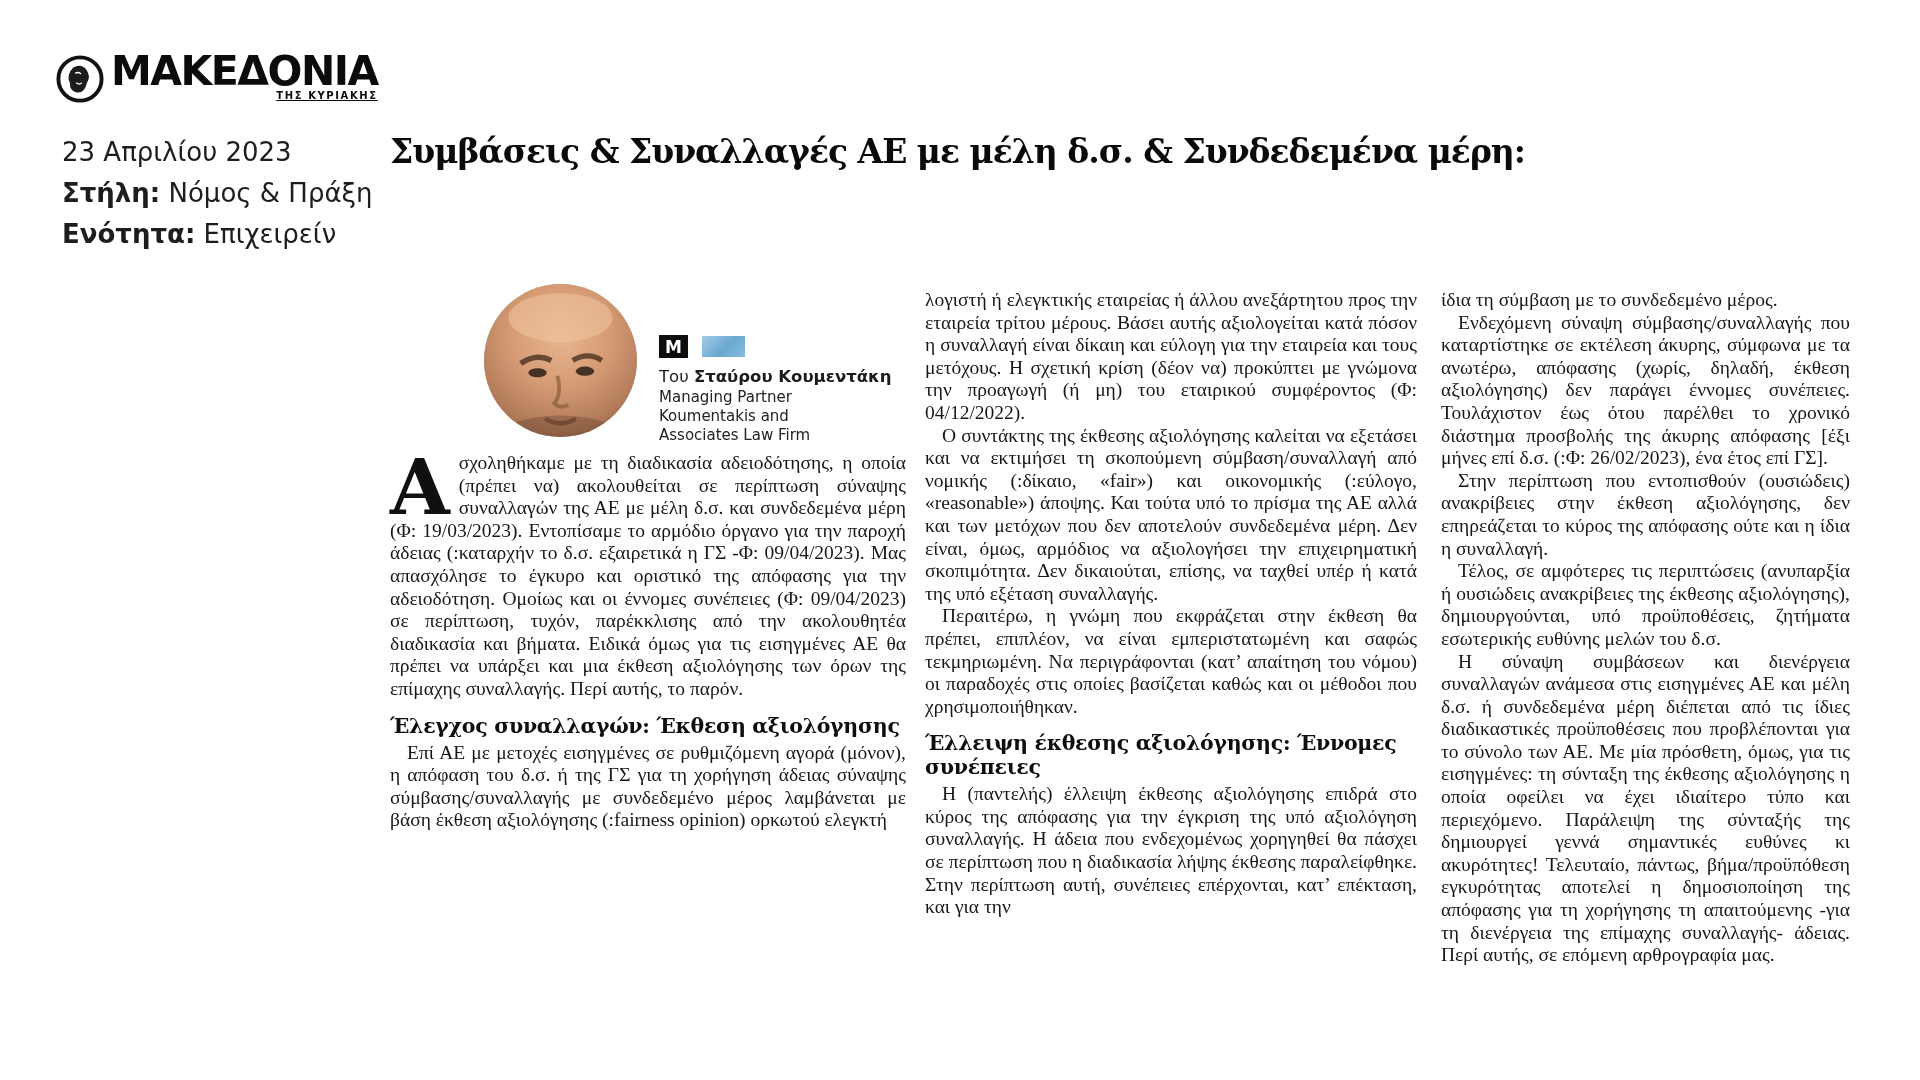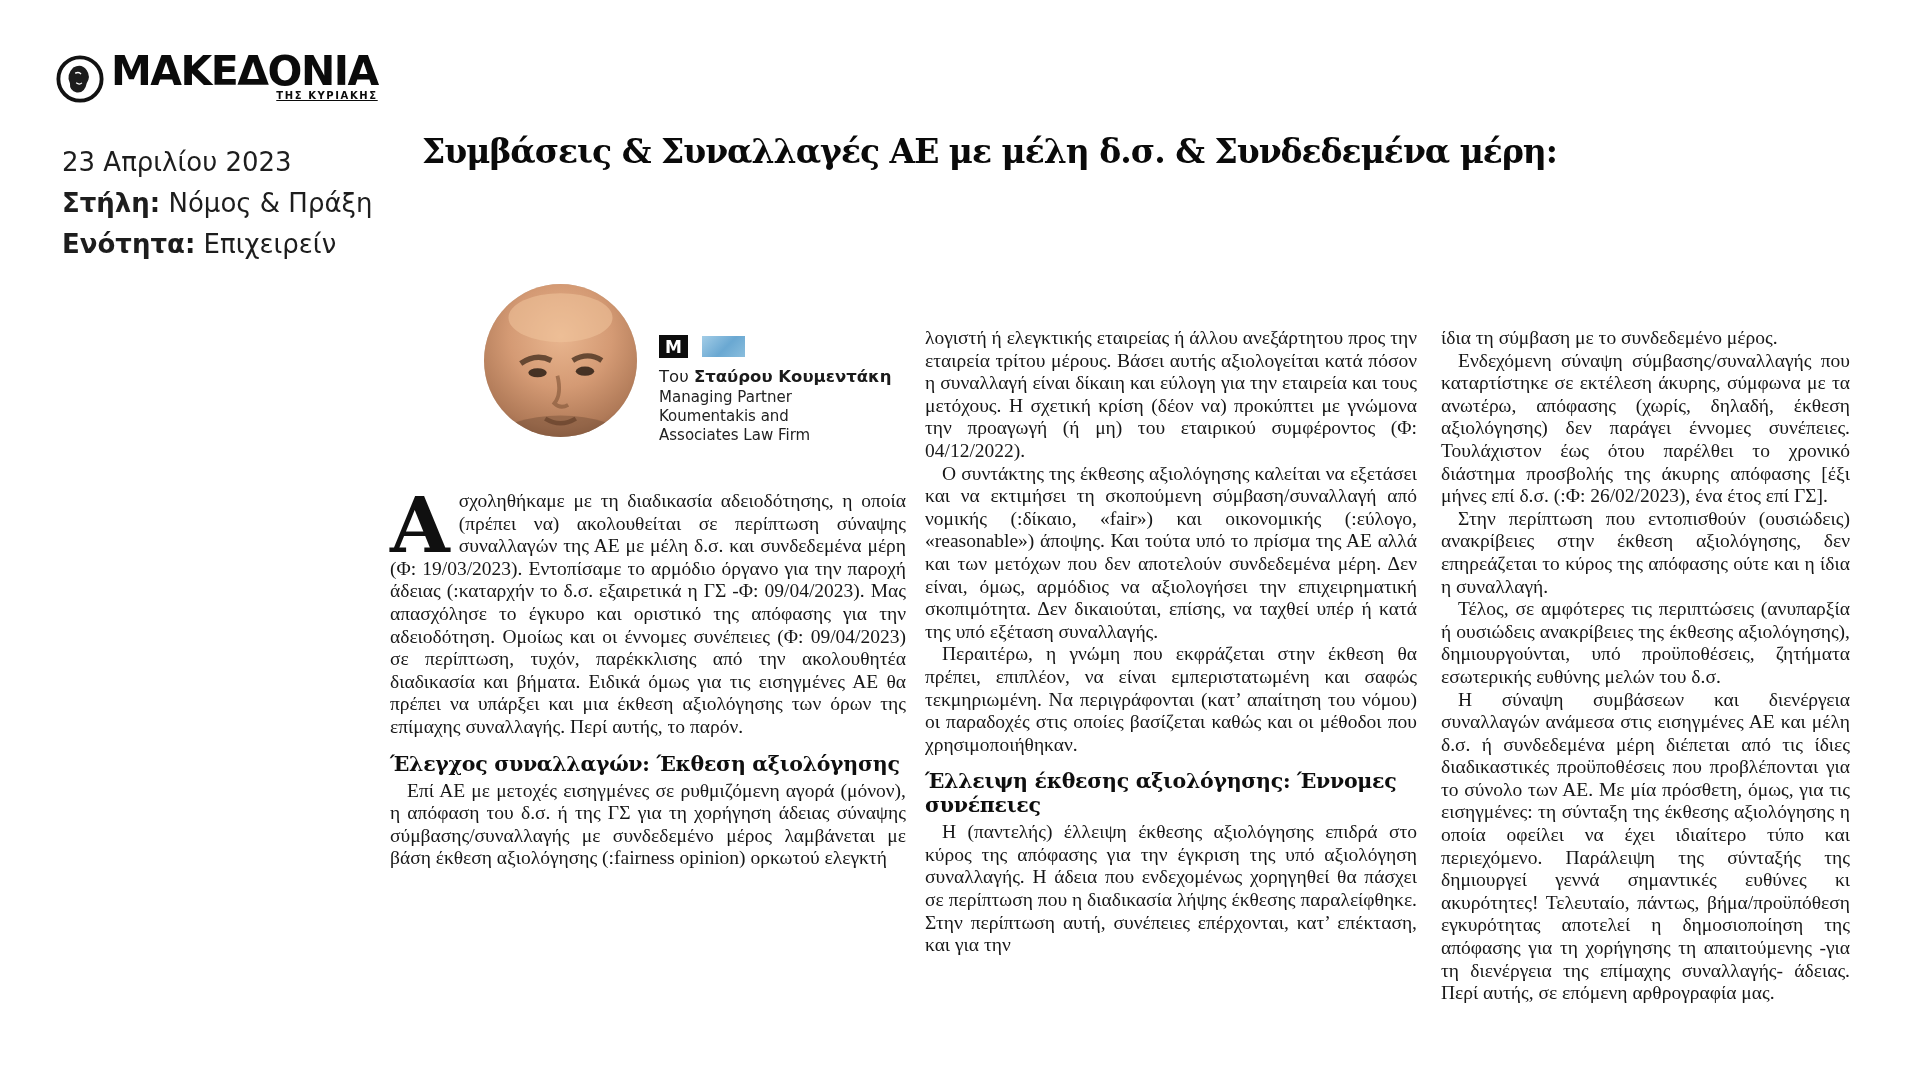--- a/index.html
+++ b/index.html
@@ -12,49 +12,49 @@
   
   .masthead { position:absolute; left:56px; top:50px; display:flex; align-items:flex-start; }
   .emblem { width:48px; height:48px; margin-top:5px; flex:0 0 auto; }
   .mast-text { margin-left:7px; }
   .mast-title { font-family:"DejaVu Sans", sans-serif; font-weight:900; font-size:41px;
                 letter-spacing:-1.5px; color:#0b0b0b; line-height:1.05; }
   .mast-sub   { font-family:"DejaVu Sans", sans-serif; font-weight:700; font-size:10px;
                 letter-spacing:1.6px; color:#0b0b0b; text-align:right; margin-top:-3px;text-decoration:underline; }
 
   
-  .meta { position:absolute; left:62px; top:142px; font-family:"DejaVu Sans", sans-serif;
+  .meta { position:absolute; left:62px; top:132px; font-family:"DejaVu Sans", sans-serif;
           font-size:26px; line-height:41px; color:#1d1d1d; font-weight:400; }
   .meta .lbl { font-weight:700; }
 
   
   .headline { position:absolute; left:390px; top:131px; font-family:"DejaVu Serif", serif;
               font-weight:700; font-size:33px; line-height:42px; letter-spacing:-1px;
-              color:#0a0a0a;margin-left:32px; }
+              color:#0a0a0a; }
   .hl-line { display:block; white-space:nowrap; }
 
   
   .portrait { position:absolute; left:484px; top:284px; width:153px; height:153px;
               border-radius:50%; overflow:hidden; box-shadow:0 0 0 1px #d8d4cc inset; }
   .portrait svg { width:100%; height:100%; display:block; }
   .pub-logo { position:absolute; left:659px; top:335px; display:flex; align-items:center; }
   .pub-m { display:inline-flex; align-items:center; justify-content:center;
            width:29px; height:23px; background:#0d0d0d; color:#ffffff;
            font-family:"DejaVu Sans", sans-serif; font-weight:900; font-size:17px; }
   .pub-blue { display:inline-block; width:43px; height:21px; margin-left:14px;
               background:linear-gradient(135deg,#a3cde7 0%,#6aa8d2 55%,#8abedd 100%); }
   .byline { position:absolute; left:659px; top:366px; font-family:"DejaVu Sans", sans-serif;
             color:#1b1b1b; }
   .byline-name-row { font-size:16.5px; line-height:22px; }
   .byline-name-row .bn { font-weight:700; }
   .byline-role { font-size:15px; line-height:19px; color:#222222; }
 
   
   .col { position:absolute; text-align:justify; font-size:19.5px; line-height:22.6px;
-         color:#171717; letter-spacing:0;margin-top:38px; }
+         color:#171717; letter-spacing:0; }
   #col1 { left:390px;  top:452px; width:516px; }
   #col2 { left:925px;  top:289px; width:492px; }
   #col3 { left:1441px; top:289px; width:409px; }
   .body-p { margin:0; }
   .ind { text-indent:17px; }
   .dropcap { float:left; font-family:"DejaVu Serif", serif; font-weight:700;
              font-size:77px; line-height:60px; padding:5px 9px 0 0; color:#101010; }
   .subhead { font-family:"DejaVu Serif", serif; font-weight:700; font-size:20.5px;
              line-height:24px; margin:13px 0 4px 0; text-align:left; letter-spacing:-0.3px;
              color:#0e0e0e; }

